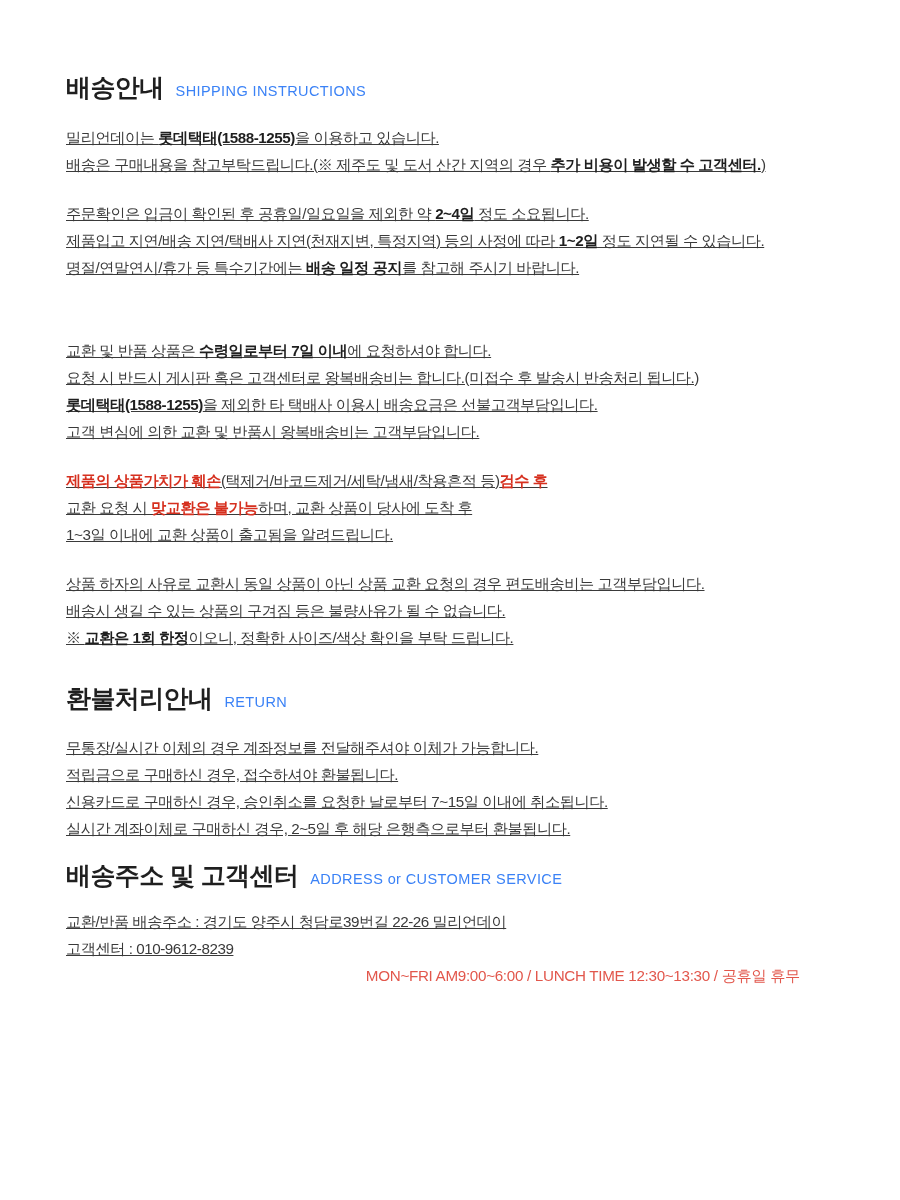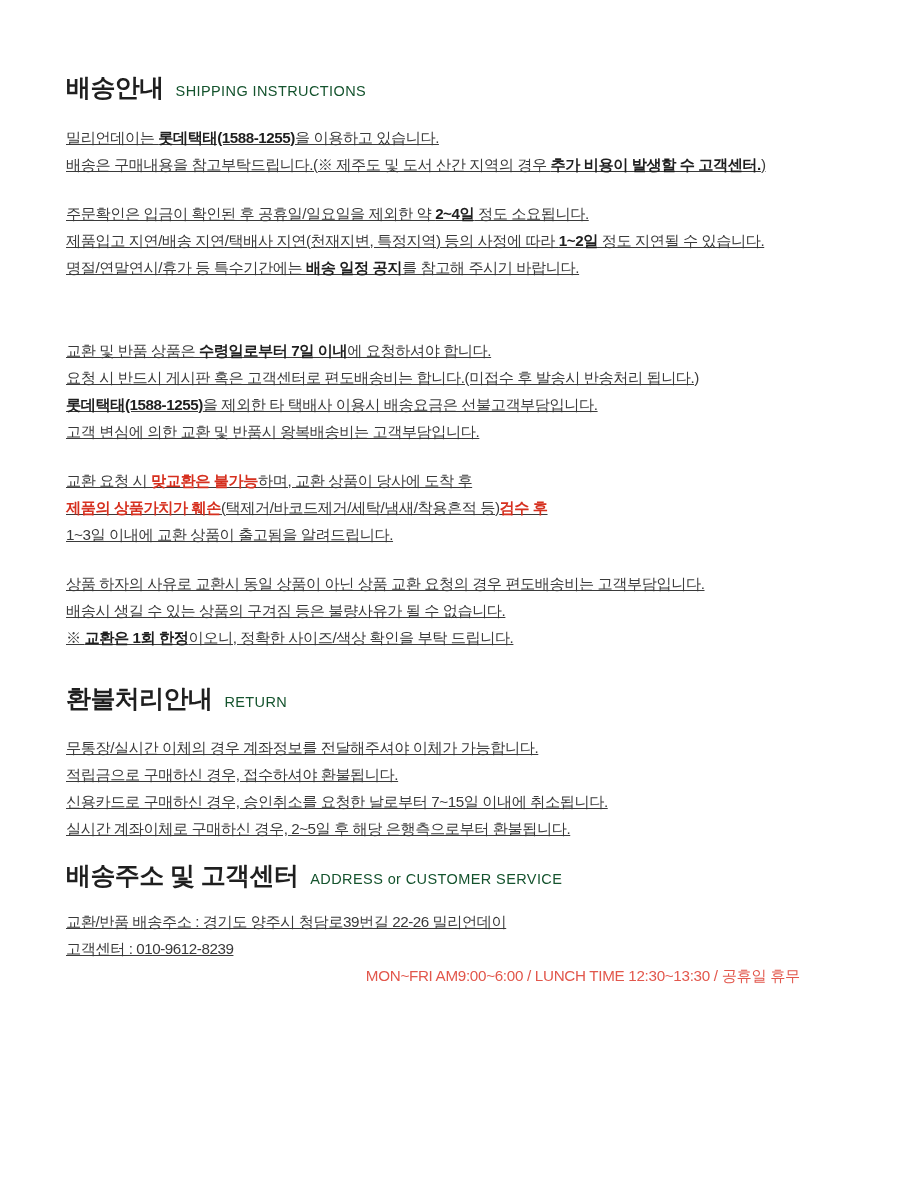--- a/index.html
+++ b/index.html
@@ -36,21 +36,21 @@
     font-size: 25px;
     font-weight: bold;
     letter-spacing: -0.6px;
     color: #1f1f1f;
     line-height: 1.1;
   }
   .sec-head .en {
     font-size: 14.5px;
     font-weight: normal;
     letter-spacing: 0.4px;
-    color: #14532d;
+    color: #3b82f6;
     line-height: 1.1;
     text-align: right;
   }
 
   
   .block {
     margin-top: 22px;
   }
   .block.tight {
     margin-top: 18px;
@@ -106,28 +106,28 @@
       <div class="line">명절/연말연시/휴가 등 특수기간에는 <b>배송 일정 공지</b>를 참고해 주시기 바랍니다.</div>
     </div>
   </div>
 
   <div class="gap-lg"></div>
 
   <div class="section">
 
     <div class="block">
       <div class="line">교환 및 반품 상품은 <b>수령일로부터 7일 이내</b>에 요청하셔야 합니다.</div>
-      <div class="line">요청 시 반드시 게시판 혹은 고객센터로 편도배송비는 합니다.(미접수 후 발송시 반송처리 됩니다.)</div>
+      <div class="line">요청 시 반드시 게시판 혹은 고객센터로 왕복배송비는 합니다.(미접수 후 발송시 반송처리 됩니다.)</div>
       <div class="line"><b>롯데택태(1588-1255)</b>을 제외한 타 택배사 이용시 배송요금은 선불고객부담입니다.</div>
       <div class="line">고객 변심에 의한 교환 및 반품시 왕복배송비는 고객부담입니다.</div>
     </div>
 
     <div class="block">
+      <div class="line"><span class="red">제품의 상품가치가 훼손</span>(택제거/바코드제거/세탁/냄새/착용흔적 등)<span class="red">검수 후</span></div>
       <div class="line">교환 요청 시 <span class="red">맞교환은 불가능</span>하며, 교환 상품이 당사에 도착 후</div>
-      <div class="line"><span class="red">제품의 상품가치가 훼손</span>(택제거/바코드제거/세탁/냄새/착용흔적 등)<span class="red">검수 후</span></div>
       <div class="line">1~3일 이내에 교환 상품이 출고됨을 알려드립니다.</div>
     </div>
 
     <div class="block">
       <div class="line">상품 하자의 사유로 교환시 동일 상품이 아닌 상품 교환 요청의 경우 편도배송비는 고객부담입니다.</div>
       <div class="line">배송시 생길 수 있는 상품의 구겨짐 등은 불량사유가 될 수 없습니다.</div>
       <div class="line">※ <b>교환은 1회 한정</b>이오니, 정확한 사이즈/색상 확인을 부탁 드립니다.</div>
     </div>
   </div>
 

